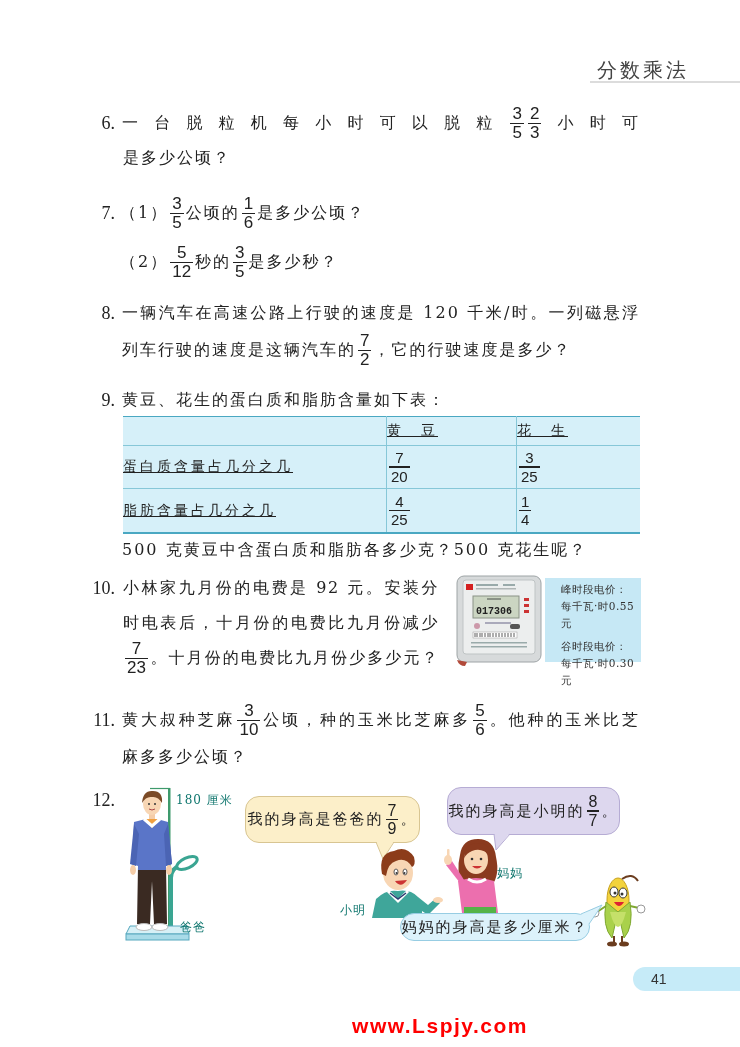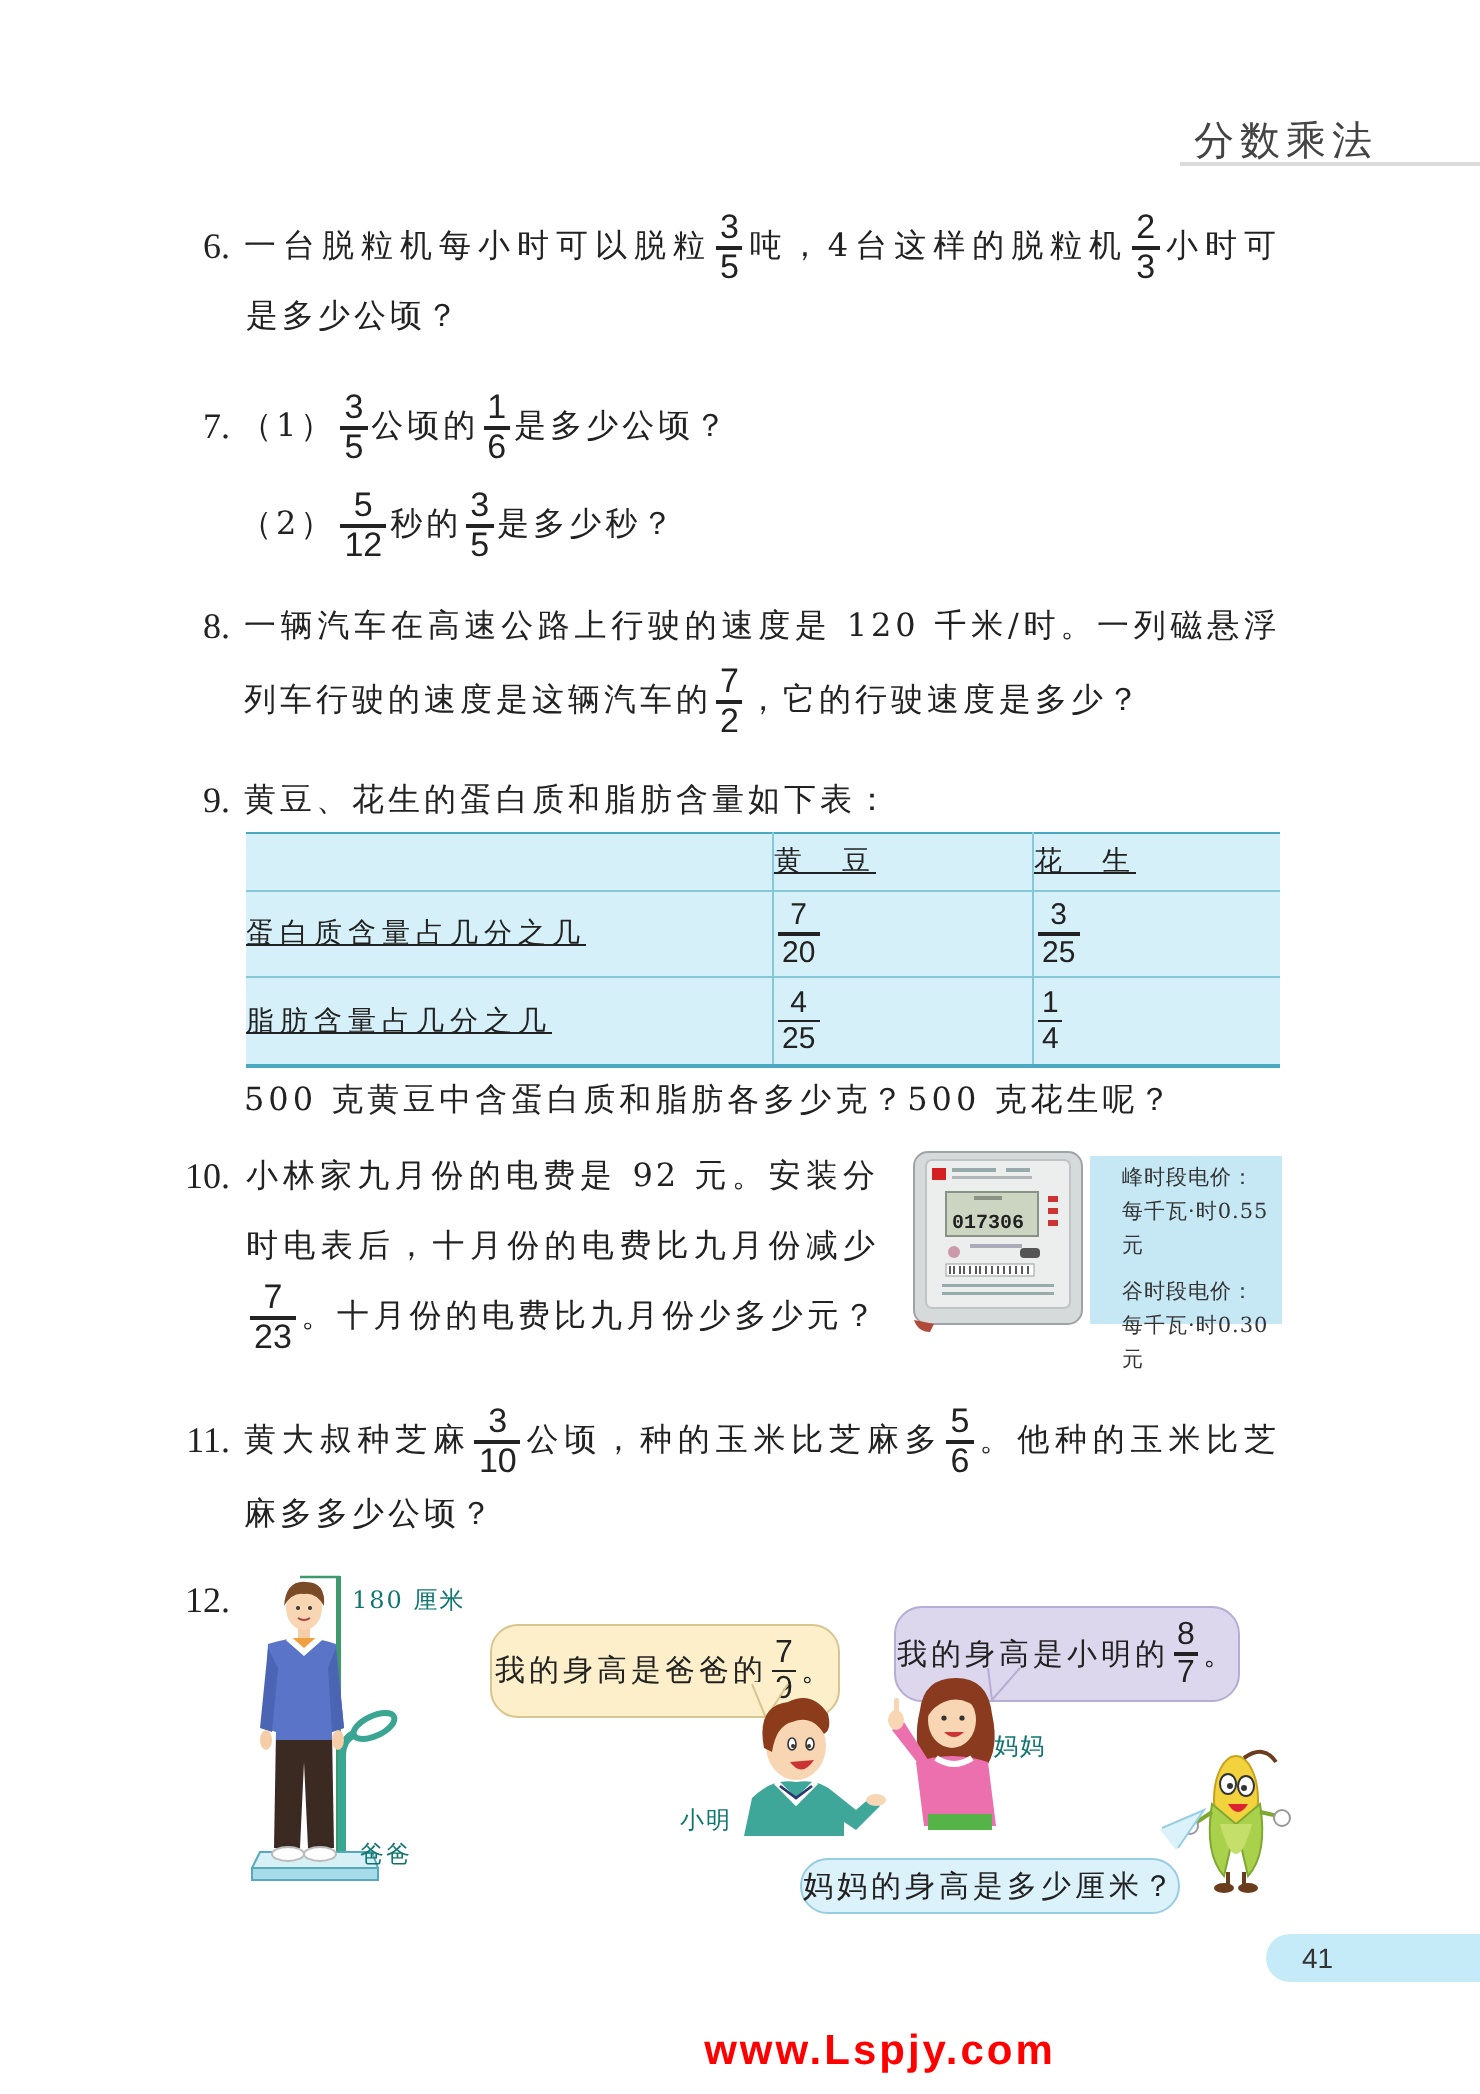--- a/index.html
+++ b/index.html
@@ -23,21 +23,21 @@
   .tbl td+td{border-left:1px solid #86c7d8;}
   .tbl tr.h td{height:28px;}
   .tbl tr.r1 td{height:42px;}
   .tbl tr.r2 td{height:43px;border-bottom:none;}
   .tbl .frac{font-size:15px;line-height:15px;}
   
   .price{left:545px;top:578px;width:96px;height:84px;background:#c6e8f5;font-size:10.5px;line-height:17px;
          color:#333;padding:3px 0 0 16px;box-sizing:border-box;letter-spacing:0.5px;}
   
   .bubble{position:absolute;border-radius:14px;display:flex;align-items:center;justify-content:center;
-          font-size:15px;letter-spacing:2px;white-space:nowrap;box-sizing:border-box;margin-top:16px;}
+          font-size:15px;letter-spacing:2px;white-space:nowrap;box-sizing:border-box;}
   .b-yellow{left:245px;top:796px;width:175px;height:47px;background:#fcefc9;border:1px solid #d8c592;}
   .b-purple{left:447px;top:787px;width:173px;height:48px;background:#ddd7ee;border:1px solid #b6acd4;}
   .b-blue{left:400px;top:913px;width:190px;height:28px;background:#dcf2fb;border:1px solid #97cde3;z-index:5;}
   .bubble .frac{font-size:16px;line-height:15px;}
   .lbl{position:absolute;font-size:12px;letter-spacing:1px;color:#0f766e;line-height:14px;white-space:nowrap;}
   .pagetab{left:633px;top:967px;width:107px;height:24px;background:#c6ebf8;border-radius:12px 0 0 12px;
            font-family:"Liberation Sans",sans-serif;font-size:14px;line-height:24px;color:#333;padding-left:18px;box-sizing:border-box;}
   .wm{left:300px;top:1008px;width:280px;height:36px;text-align:center;font-family:"Liberation Sans",sans-serif;
       font-weight:bold;font-size:21px;line-height:36px;color:#ff0000;letter-spacing:1.5px;}
 </style>
@@ -46,21 +46,21 @@
 
 <div class="abs hdr-title">分数乘法</div>
 <div class="abs hdr-line"></div>
 
 <div class="qnum" style="top:104px">6.</div>
 <div class="line j" style="left:122px;top:104px;width:518px">
   <span>一台脱粒机每小时可以脱粒</span><span class="frac">
       <span class="num">3</span>
       <span class="bar"></span>
       <span class="den">5</span>
-    </span><span>吨，4台这样的脱粒机</span><span class="frac">
+    </span><span class="frac">
       <span class="num">2</span>
       <span class="bar"></span>
       <span class="den">3</span>
     </span><span>小时可</span>
 </div>
 <div class="line" style="left:123px;top:139px">是多少公顷？</div>
 
 <div class="qnum" style="top:194px">7.</div>
 <div class="line" style="left:120px;top:194px">
   <span>（1）</span><span class="frac">

